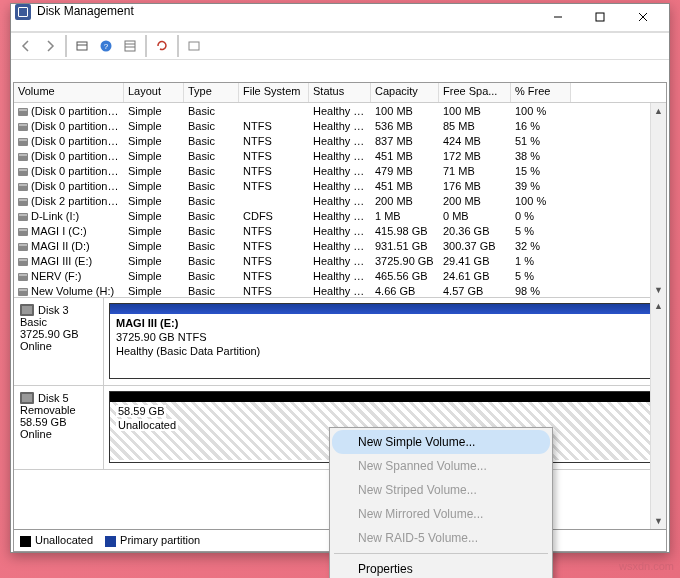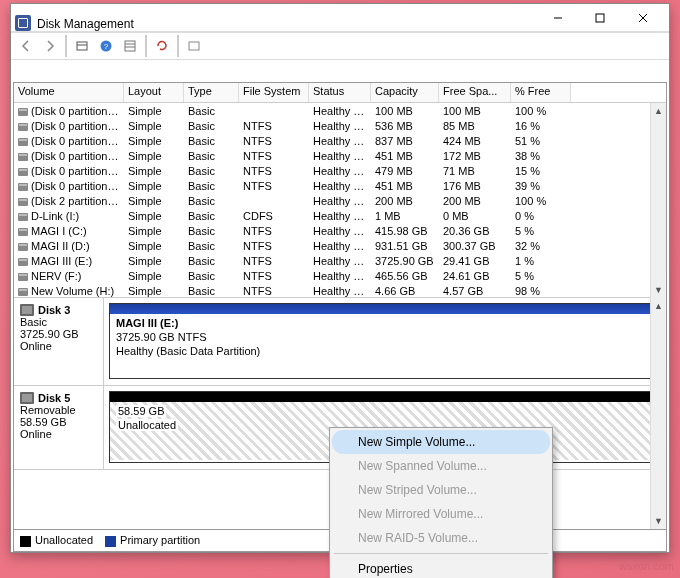--- a/index.html
+++ b/index.html
@@ -1,18 +1,18 @@
 <!DOCTYPE html>
 <html><head>
 <meta charset="utf-8">
 <style>
   * { box-sizing: border-box; margin: 0; padding: 0; font-family: "Segoe UI", Tahoma, sans-serif; }
   body { background: linear-gradient(135deg, #f07a8a 0%, #e86d7e 100%); width: 680px; height: 578px; overflow: hidden; position: relative; }
   .window { position: absolute; top: 3px; left: 10px; width: 660px; height: 550px; background: #fff; border: 1px solid #888; box-shadow: 0 4px 12px rgba(0,0,0,.3); }
-  .titlebar { height: 28px; background: #fff; border-bottom: 1px solid #ddd; display: flex; align-items: flex-end; padding: 0 4px; color:#000; }
+  .titlebar { height: 28px; background: #fff; border-bottom: 1px solid #ddd; display: flex; align-items: flex-start; padding: 0 4px; color:#000; }
   .titlebar .app-icon { width: 16px; height: 16px; background: #3b5998; display: inline-block; margin-right: 6px; border-radius:2px; position:relative;}
   .titlebar .app-icon::after{content:"";position:absolute;inset:3px;border:1px solid #fff;border-radius:1px;}
   .title-text { font-size: 12px; flex: 1; }
   .win-btns { display: flex; }
   .win-btn { width: 42px; height: 26px; display: flex; align-items: center; justify-content: center; font-size: 12px; }
   .win-btn.close { width:44px; }
   .win-btn svg { width: 10px; height: 10px; }
   .menubar { height: 20px; display: flex; align-items: center; padding: 0 4px; font-size: 12px; gap: 2px; }
   .menubar span { padding: 1px 8px; }
   .toolbar { height: 28px; border-top:1px solid #ddd; border-bottom: 1px solid #ddd; display: flex; align-items: center; padding: 0 4px; gap: 2px; }
@@ -27,21 +27,21 @@
   .grid-body { font-size: 11px; height: 195px; overflow:hidden; border-bottom:1px solid #ccc;}
   .row { display: flex; height: 15px; align-items:center;}
   .row div { padding: 0 4px; overflow:hidden; white-space:nowrap; text-overflow:ellipsis;}
   .c-vol{width:110px;} .c-lay{width:60px;} .c-type{width:55px;} .c-fs{width:70px;} .c-st{width:62px;} .c-cap{width:68px;} .c-free{width:72px;} .c-pct{width:60px;}
   .vol-icon{display:inline-block;width:10px;height:8px;background:#888;margin-right:3px;vertical-align:middle;border-radius:1px;position:relative;}
   .vol-icon::before{content:"";position:absolute;top:1px;left:1px;right:1px;height:2px;background:#bbb;}
   
   .disks { flex:1; overflow:hidden; position:relative;}
   .disk-row { display:flex; border-bottom:1px solid #ccc; }
   .disk-label { width:90px; padding:6px 6px; font-size:11px; border-right:1px solid #ccc; background:#fff;}
-  .disk-label .dname{font-weight:bold;display:flex;align-items:center;gap:4px;text-align:center;}
+  .disk-label .dname{font-weight:normal;display:flex;align-items:center;gap:4px;text-align:center;}
   .disk-ico{width:14px;height:12px;background:#666;display:inline-block;border-radius:1px;position:relative;}
   .disk-ico::after{content:"";position:absolute;inset:2px;background:#999;}
   .disk-body { flex:1; padding:5px 5px; position:relative;}
   .part { border:1px solid #333; position:relative; background:#fff; }
   .part .bar { height:10px; }
   .part .pinfo { padding:3px 6px; font-size:11px; line-height:1.25;}
   .bar.blue{background:linear-gradient(#1a3e9c,#2a52c8);}
   .bar.black{background:#000;}
   .hatch{background:repeating-linear-gradient(45deg,#ddd,#ddd 3px,#fff 3px,#fff 7px);}
   

